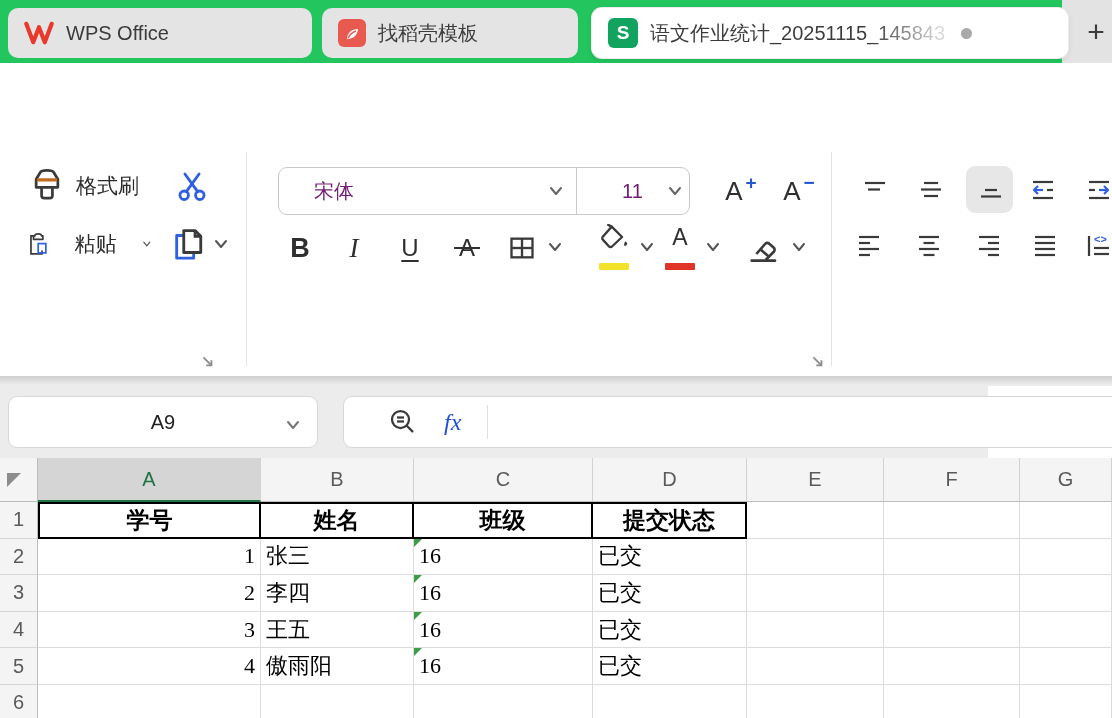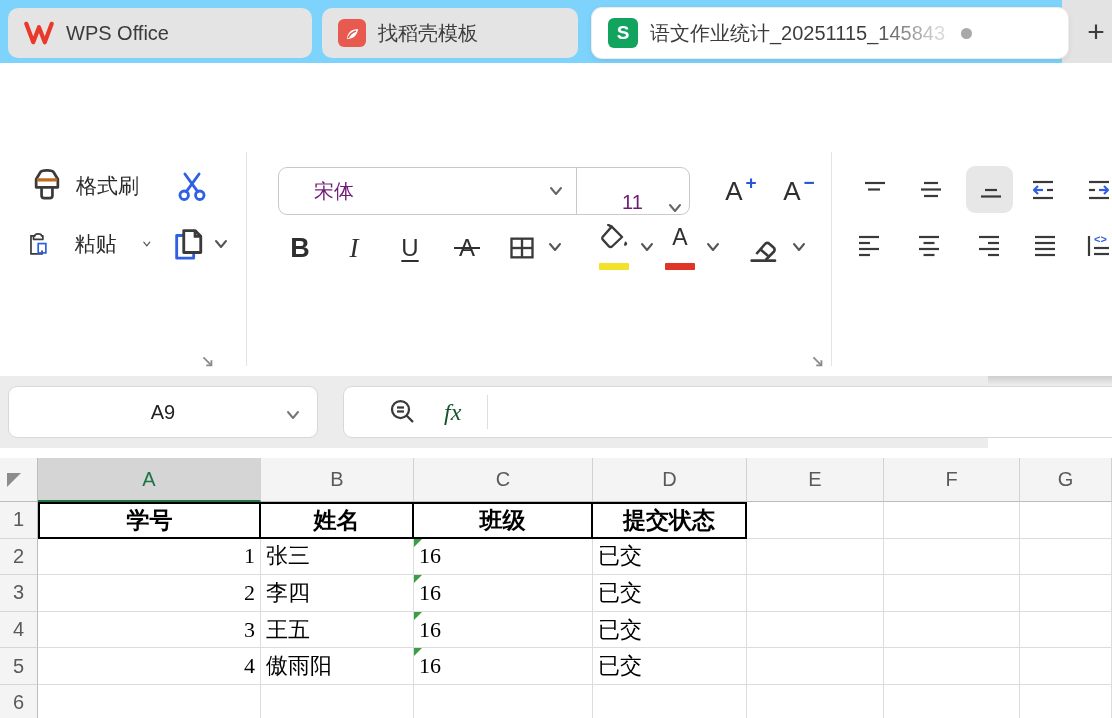--- a/index.html
+++ b/index.html
@@ -5,21 +5,21 @@
   * { box-sizing: border-box; }
   html,body { margin:0; padding:0; }
   body {
     width:1112px; height:718px; overflow:hidden; position:relative;
     background:#fff; font-family:"Liberation Sans","DejaVu Sans",sans-serif;
     -webkit-font-smoothing:antialiased;
   }
   .abs { position:absolute; }
 
   
-  .tabbar { position:absolute; left:0; top:0; width:1112px; height:63px; background:#7dd3fc; }
+  .tabbar { position:absolute; left:0; top:0; width:1112px; height:63px; background:#22c55e; }
   .tab-gray-end { position:absolute; left:1062px; top:0; width:50px; height:63px; background:#e3e3e3; }
   .tab { position:absolute; top:8px; height:50px; border-radius:10px; display:flex; align-items:center; gap:12px; padding:0 16px; }
   .tab.inactive { background:#e4e4e4; }
   .tab.active { background:#fff; box-shadow:0 0 0 1px #ececec, 0 2px 6px rgba(0,0,0,.10); z-index:2; }
   .tab-label { font-size:20px; color:#3b3b3b; white-space:nowrap; }
   .doc-title {
     font-size:20px; white-space:nowrap; max-width:360px; overflow:hidden;
     background:linear-gradient(90deg,#3b3b3b 75%,#d9d9d9 98%);
     -webkit-background-clip:text; background-clip:text; color:transparent;
   }
@@ -40,51 +40,51 @@
 
   
   .ribbon { position:absolute; left:0; top:142px; width:1112px; height:234px; background:#fff; }
   .group-sep { position:absolute; top:10px; width:1px; height:214px; background:#e3e3e3; }
   .rlabel { font-size:21px; color:#2a2a2a; white-space:nowrap; }
   .combo {
     position:absolute; left:278px; top:25px; width:412px; height:48px;
     border:1px solid #c9c9c9; border-radius:9px; display:flex; background:#fff;
   }
   .combo-name { flex:0 0 298px; display:flex; align-items:center; padding:0 12px 0 14px; border-right:1px solid #c9c9c9; }
-  .combo-size { flex:1; display:flex; align-items:flex-end; padding:0 12px 0 24px;gap:24px; }
+  .combo-size { flex:1; display:flex; align-items:center; padding:0 12px 0 24px;gap:24px; }
   .combo-text { font-size:20px; color:#701a75; flex:1;margin-left:21px; }
   .glyph-btn { position:absolute; display:flex; align-items:center; justify-content:center; }
   .bold-g { font-size:27px; font-weight:bold; color:#2f2f2f; }
   .italic-g { font-size:27px; font-style:italic; font-family:"Liberation Serif",serif; color:#2f2f2f; }
   .under-g { font-size:24px; color:#2f2f2f; text-decoration:underline; text-underline-offset:4px; }
   .strike-wrap { position:relative; font-size:24px; color:#2f2f2f; }
   .strike-wrap::after { content:""; position:absolute; left:-5px; right:-5px; top:13px; height:2px; background:#2f2f2f; }
   .grow-a { font-size:26px; color:#2f2f2f; position:relative; }
   .grow-a sup { position:absolute; top:-4px; right:-14px; font-size:19px; color:#2456d6; font-weight:bold; }
   .colorbar { position:absolute; left:50%; transform:translateX(-50%); bottom:2px; width:30px; height:7px; border-radius:1px; }
 
   
   .al-sel-bg { position:absolute; left:966px; top:24px; width:47px; height:47px; background:#e7e7e7; border-radius:9px; }
   .al-icon { position:absolute; width:26px; height:26px; }
 
   .ribbon-shadow { position:absolute; left:0; top:376px; width:1112px; height:10px; background:linear-gradient(#cfcfcf,#efefef); }
 
   
-  .formula-row { position:absolute; left:0; top:376px; width:988px; height:72px; background:#ececec; }
+  .formula-row { position:absolute; left:0; top:386px; width:988px; height:72px; background:#ececec; }
   .namebox {
     position:absolute; left:8px; top:10px; width:310px; height:52px; background:#fff;
     border:1px solid #d8d8d8; border-radius:9px; display:flex; align-items:center; justify-content:center;
   }
   .namebox-text { font-size:20px; color:#222; }
   .namebox .nb-chev { position:absolute; right:16px; top:22px; }
   .fxbox {
     position:absolute; left:343px; top:10px; width:775px; height:52px; background:#fff;
     border:1px solid #d8d8d8; border-radius:9px 0 0 9px; display:flex; align-items:center;
   }
-  .fx-glyph { font-family:"Liberation Serif",serif; font-style:italic; font-size:24px; color:#14532d; margin-left:26px; }
+  .fx-glyph { font-family:"Liberation Serif",serif; font-style:italic; font-size:24px; color:#1d4ed8; margin-left:26px; }
   .fx-sep { width:1px; height:34px; background:#dedede; margin-left:26px; }
 
   
   .grid {
     position:absolute; left:0; top:458px; width:1112px; height:260px; overflow:hidden;
     display:grid;
     grid-template-columns:38px 223px 153px 179px 154px 137px 136px 92px;
     grid-template-rows:44px repeat(6,36.6px);
     background:#fff;
   }

